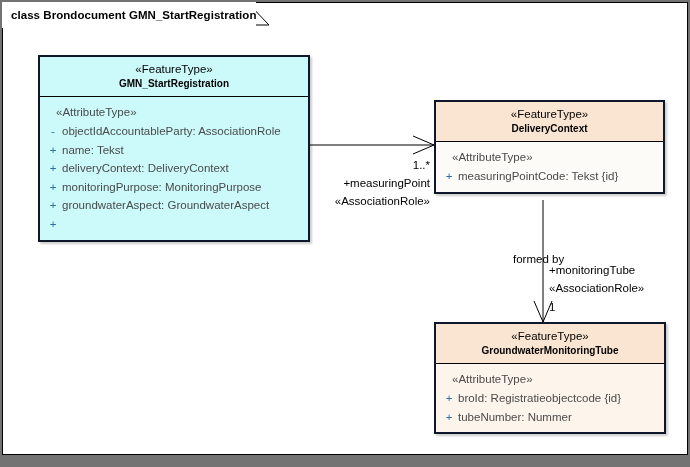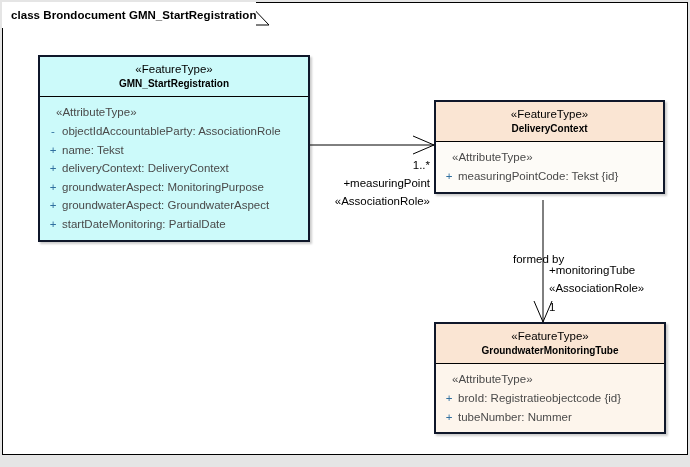--- a/index.html
+++ b/index.html
@@ -5,21 +5,21 @@
   * { box-sizing: border-box; }
   html, body {
     margin: 0; padding: 0;
     background: #ffffff;
     font-family: "Liberation Sans", sans-serif;
   }
   #stage {
     position: relative;
     width: 690px;
     height: 467px;
-    background: #e5e5e5;
+    background: #737373;
     overflow: hidden;
   }
 
   
   .frame {
     position: absolute;
     left: 2px; top: 2px;
     width: 686px; height: 453px;
     border: 1px solid #000000;
     background: #ffffff;
@@ -177,29 +177,28 @@
       <div class="attr-row">
         <span class="attr-vis">+</span>
         <span class="attr-text">name: Tekst</span>
       </div>
       <div class="attr-row">
         <span class="attr-vis">+</span>
         <span class="attr-text">deliveryContext: DeliveryContext</span>
       </div>
       <div class="attr-row">
         <span class="attr-vis">+</span>
-        <span class="attr-text">groundwaterAspect: MonitoringPurpose</span>
+        <span class="attr-text">monitoringPurpose: MonitoringPurpose</span>
       </div>
       <div class="attr-row">
         <span class="attr-vis">+</span>
         <span class="attr-text">groundwaterAspect: GroundwaterAspect</span>
       </div>
       <div class="attr-row">
         <span class="attr-vis">+</span>
-        <span class="attr-text">startDateMonitoring: PartialDate</span>
       </div>
     </div>
   </div>
 
   <div class="uml-class theme-peach" style="left:434px; top:100px; width:231px;">
     <div class="uml-header">
       <span class="stereo">«FeatureType»</span>
       <span class="cls-name">DeliveryContext</span>
     </div>
     <div class="uml-attrs">

